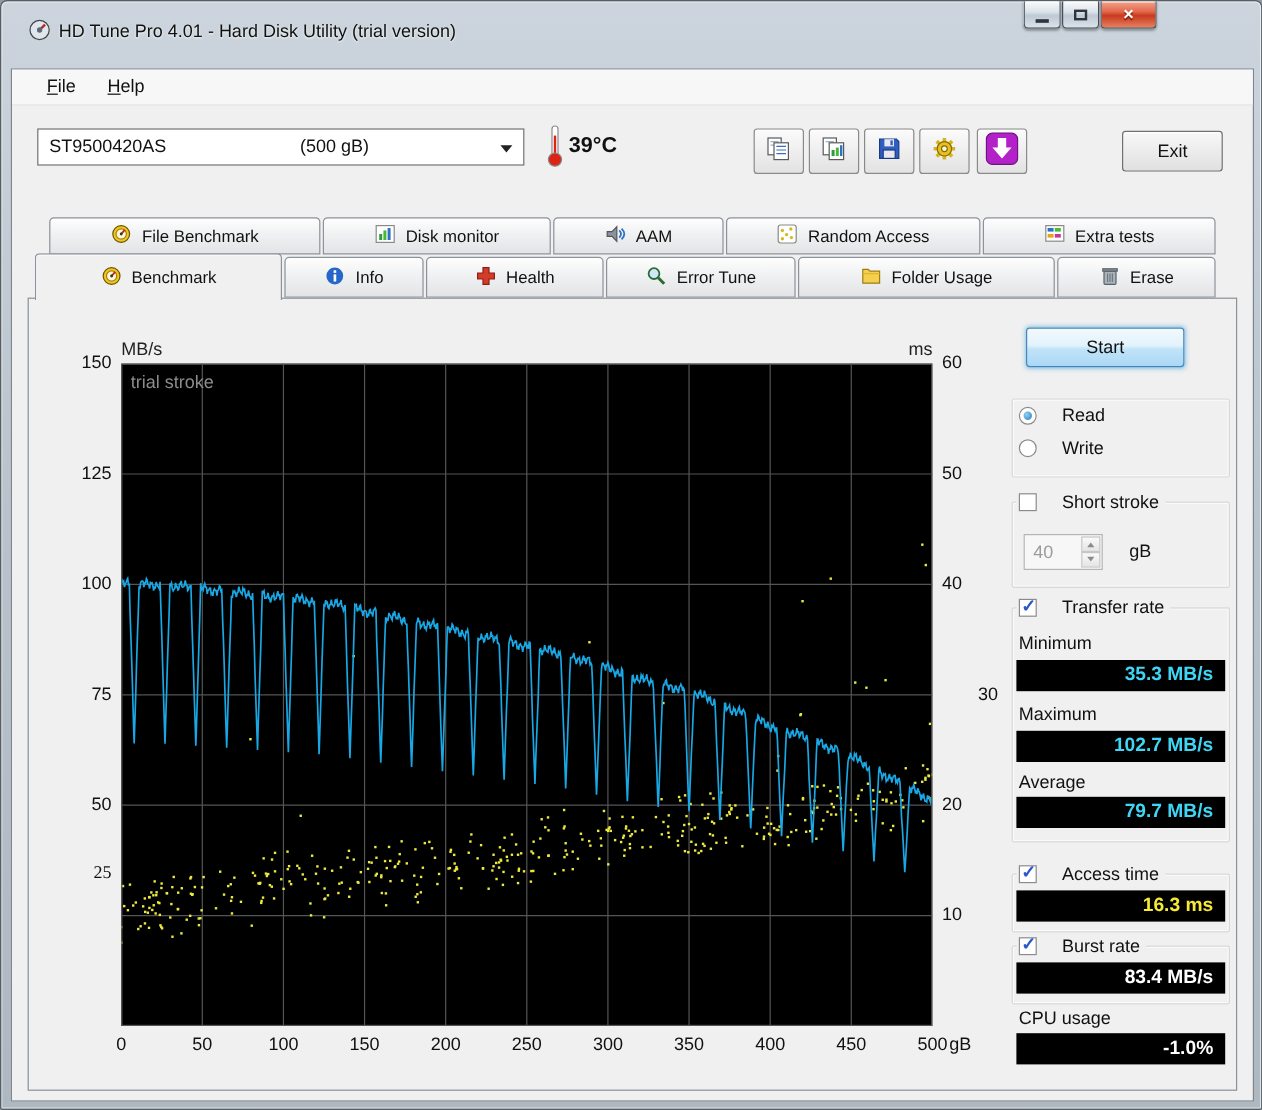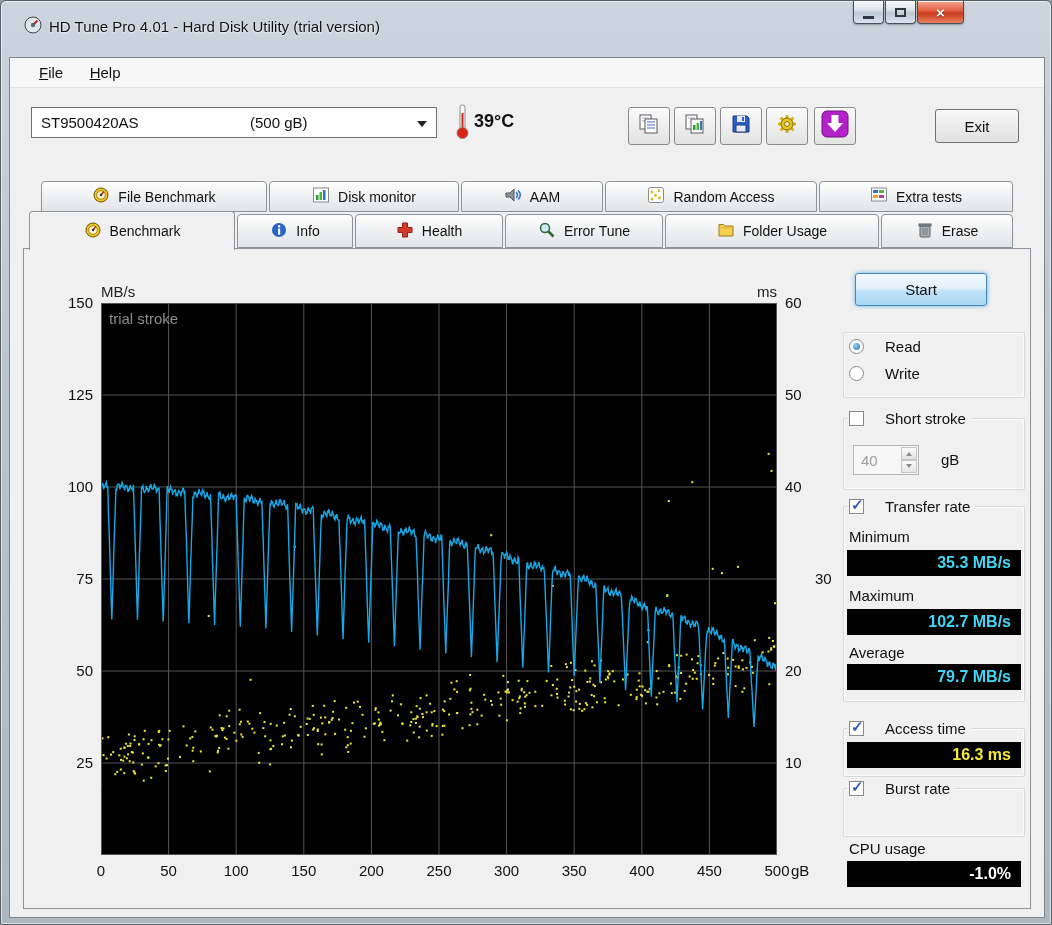--- a/index.html
+++ b/index.html
@@ -791,30 +791,31 @@
   <div class="crow" style="top:718px">
     <span class="checkbox checked"></span>
     <span>Access time</span>
   </div>
   <div class="valbox c-yellow" style="top:741px">16.3 ms</div>
 
   <div class="crow" style="top:778px">
     <span class="checkbox checked"></span>
     <span>Burst rate</span>
   </div>
+  <div class="valbox c-white" style="top:801px">83.4 MB/s</div>
 
   <div class="plabel" style="top:839px">CPU usage</div>
   <div class="valbox c-white" style="top:860px">-1.0%</div>
 
 <div class="tick" style="left: 50px; top: 293px; width: 42px; text-align: right;">150</div>
     <div class="tick" style="left: 50px; top: 385px; width: 42px; text-align: right;">125</div>
     <div class="tick" style="left: 50px; top: 477px; width: 42px; text-align: right;">100</div>
     <div class="tick" style="left: 50px; top: 569px; width: 42px; text-align: right;">75</div>
     <div class="tick" style="left: 50px; top: 661px; width: 42px; text-align: right;">50</div>
-    <div class="tick" style="left: 50px; top: 753px; width: 42px; text-align: right;">25</div>
+    <div class="tick" style="left: 50px; top: 719px; width: 42px; text-align: right; font-family: Liberation Serif, serif;">25</div>
     <div class="tick" style="left: 784px; top: 293px; width: 40px; text-align: left;">60</div>
     <div class="tick" style="left: 784px; top: 385px; width: 40px; text-align: left;">50</div>
     <div class="tick" style="left: 784px; top: 477px; width: 40px; text-align: left;">40</div>
     <div class="tick" style="left: 784px; top: 569px; width: 40px; text-align: left; margin-left: 30px;">30</div>
     <div class="tick" style="left: 784px; top: 661px; width: 40px; text-align: left;">20</div>
     <div class="tick" style="left: 784px; top: 753px; width: 40px; text-align: left;">10</div>
     <div class="tick" style="left: 75px; top: 861px; width: 50px; text-align: center;">0</div>
     <div class="tick" style="left: 142.6px; top: 861px; width: 50px; text-align: center;">50</div>
     <div class="tick" style="left: 210.2px; top: 861px; width: 50px; text-align: center;">100</div>
     <div class="tick" style="left: 277.8px; top: 861px; width: 50px; text-align: center;">150</div>

